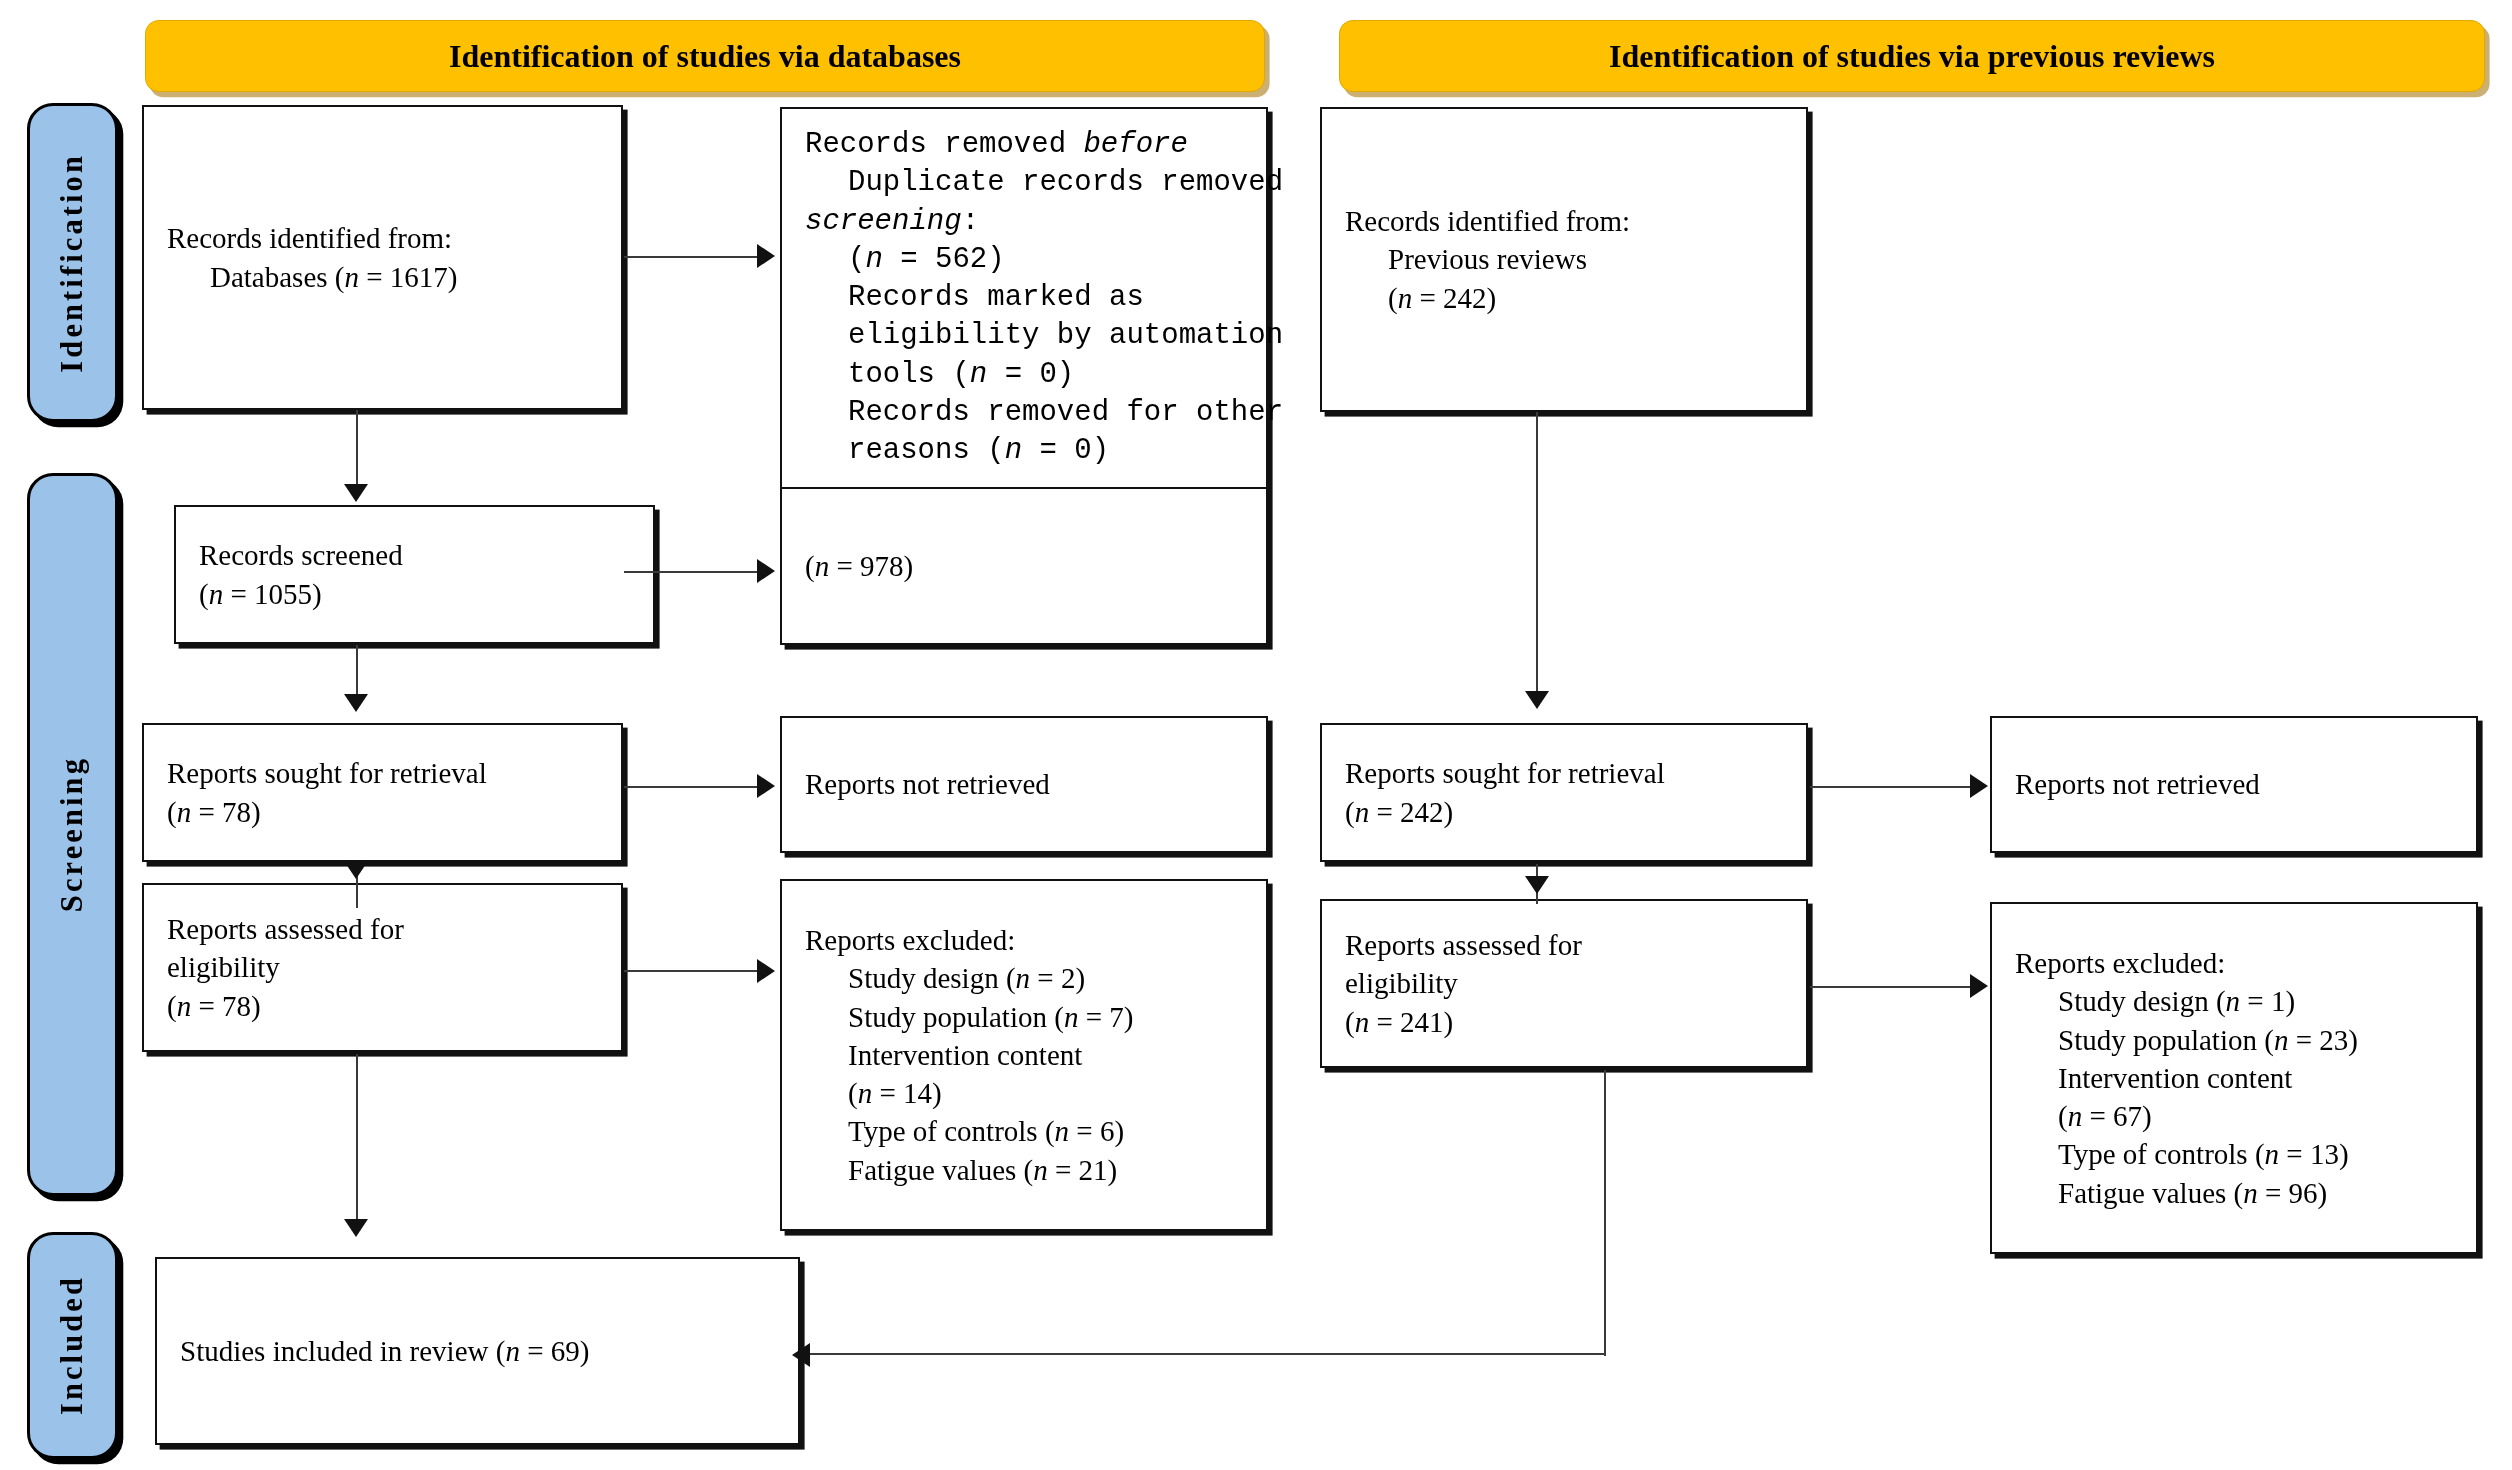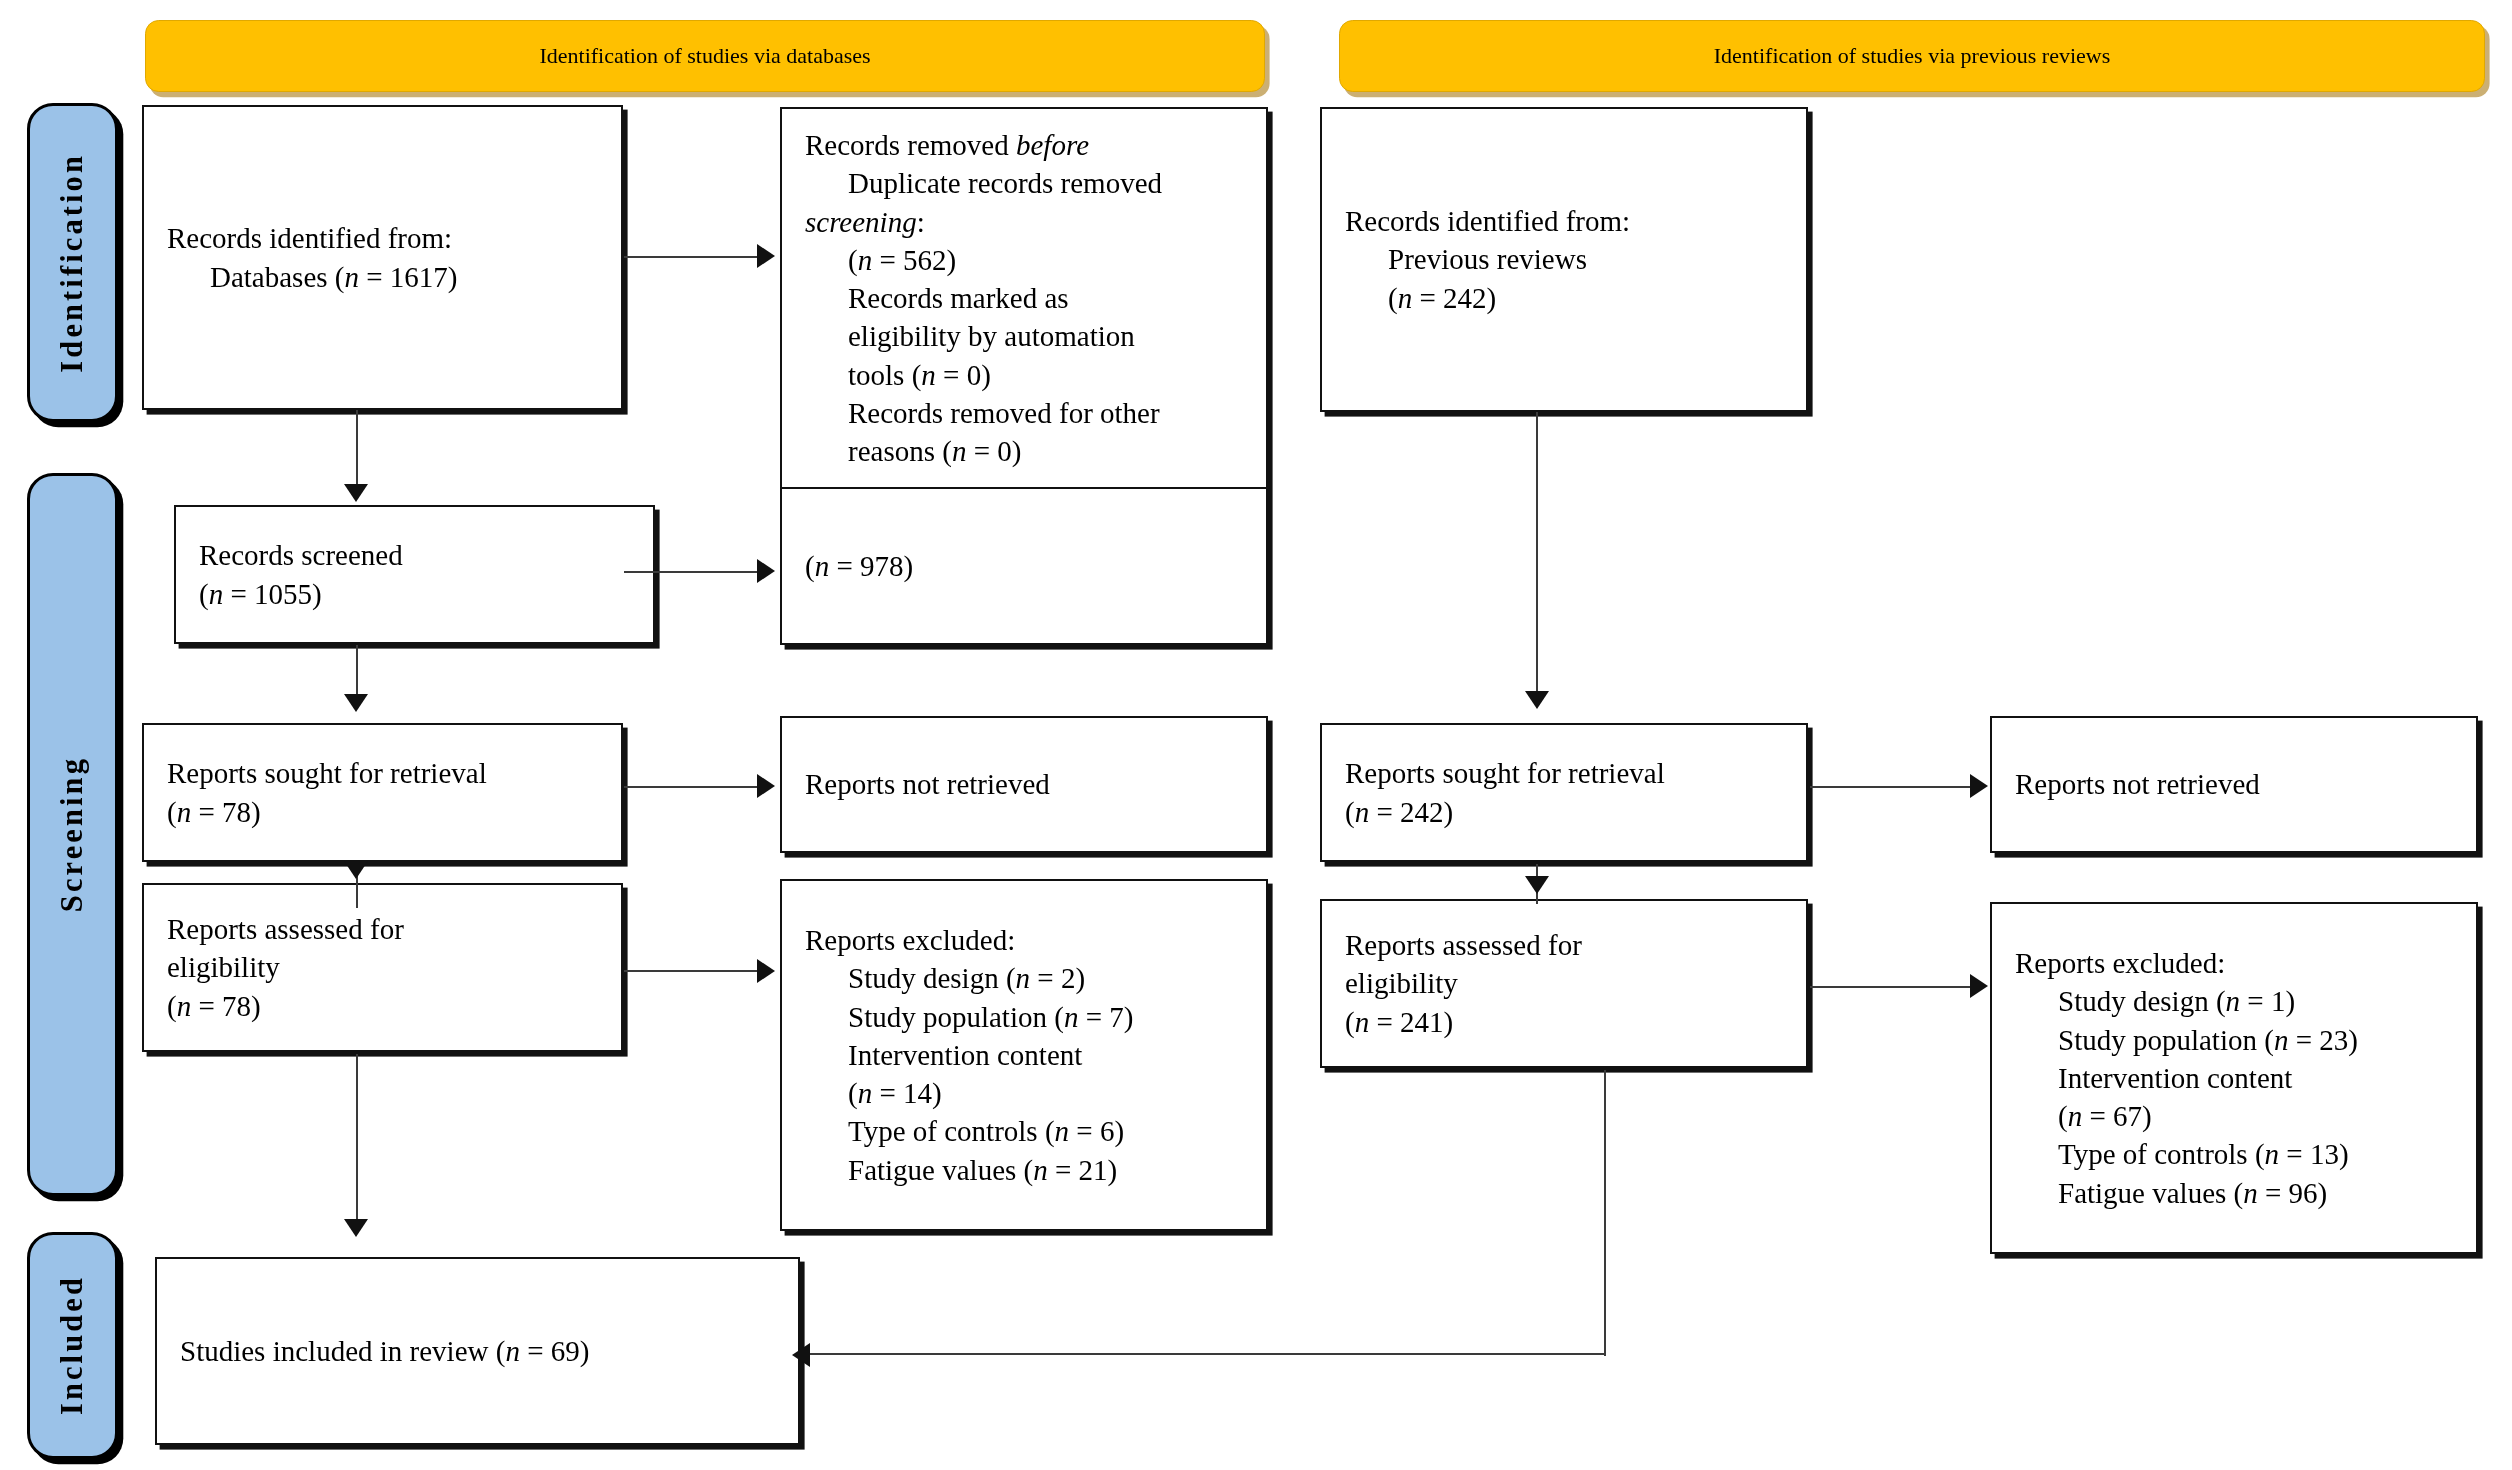--- a/index.html
+++ b/index.html
@@ -40,22 +40,22 @@
     position:absolute;
     background:#FFC000;
     border:1.5px solid #E0A800;
     border-radius:13.7px;
     box-shadow:4.6px 5.3px 0 rgba(160,110,0,.55);
     display:flex;
     align-items:center;
     justify-content:center;
   }
   .banner .banner-label{
-    font-size:22px;
-    font-weight:400;
+    font-size:32px;
+    font-weight:700;
     white-space:nowrap;
   }
 
   
   .box{
     position:absolute;
     background:#fff;
     border:2.3px solid #111;
     box-shadow:4.6px 4.6px 0 #111;
     box-sizing:border-box;
@@ -87,21 +87,21 @@
     display:flex;
     flex-direction:column;
   }
   .splitbox .part{
     box-sizing:border-box;
     padding:17px 23px;
     display:flex;
     flex-direction:column;
     justify-content:center;
   }
-  .splitbox .part.top{ border-bottom:2.3px solid #111; }
+  .splitbox .part.top{ border-bottom:2.3px solid #111;font-family:Liberation Mono, monospace; }
 
   
   .vline{ position:absolute; background:#3a3a3a; width:2.3px; }
   .hline{ position:absolute; background:#3a3a3a; height:2.3px; }
   .arrow-down{
     position:absolute;
     width:0;height:0;
     border-left:12.2px solid transparent;
     border-right:12.2px solid transparent;
     border-top:18.3px solid #111;

